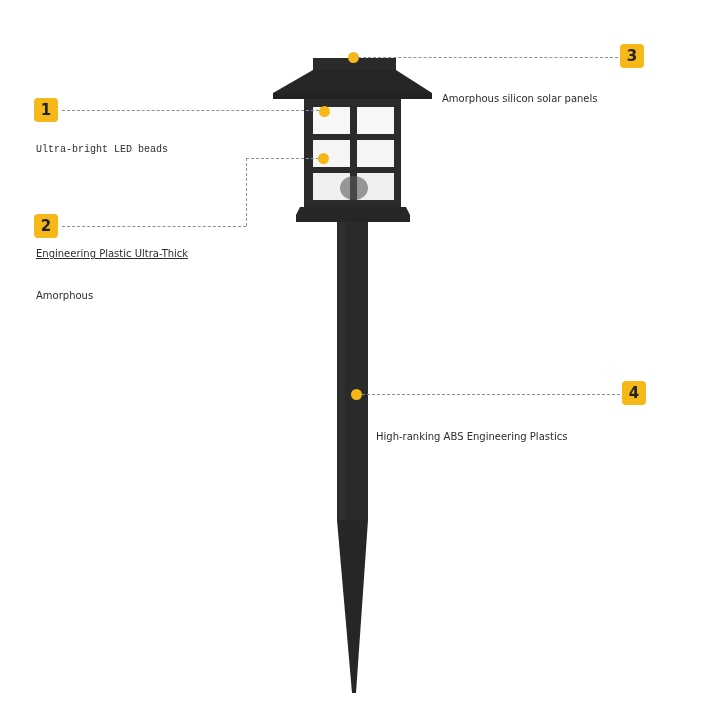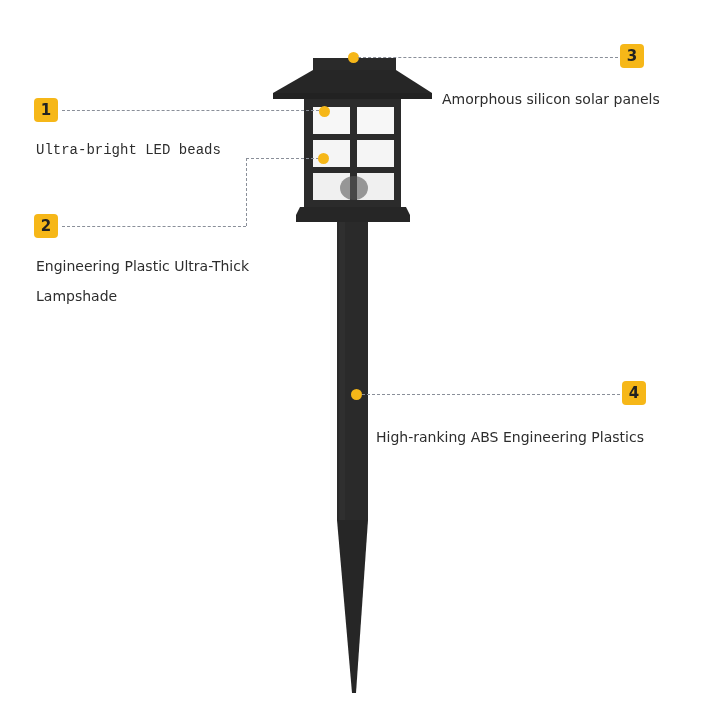--- a/index.html
+++ b/index.html
@@ -1,18 +1,18 @@
 <!DOCTYPE html>
 <html><head>
 <meta charset="utf-8">
 <style>
   html, body { margin:0; padding:0; background:#ffffff; }
   body { width:720px; height:720px; position:relative; overflow:hidden; font-family:"DejaVu Sans", sans-serif; color:#2b2b2b; }
   .badge { position:absolute; width:24px; height:24px; background:#f6b718; border-radius:4px; color:#222; font-size:15px; font-weight:bold; display:flex; align-items:center; justify-content:center; }
-  .label { position:absolute; font-size:14px; color:#2d2d2d; line-height:28px; white-space:nowrap; }
+  .label { position:absolute; font-size:10px; color:#2d2d2d; line-height:28px; white-space:nowrap; }
   .dash { position:absolute; border-top:1.5px dashed #8a8f99; height:0; }
   .vdash { position:absolute; border-left:1.5px dashed #8a8f99; width:0; }
   .dot { position:absolute; width:11px; height:11px; border-radius:50%; background:#f6b718; }
   svg { position:absolute; left:0; top:0; }
 </style>
 </head>
 <body>
 
 <svg width="720" height="720">
 
@@ -42,22 +42,22 @@
 <div class="badge" style="left:34px;top:98px;">1</div>
 <div class="dash" style="left:62px;top:110px;width:262px;"></div>
 <div class="dot" style="left:319px;top:106px;"></div>
 <div class="label" style="left:36px;top:136px;font-family:Liberation Mono, monospace;">Ultra-bright LED beads</div>
 
 <div class="badge" style="left:34px;top:214px;">2</div>
 <div class="dash" style="left:62px;top:226px;width:184px;"></div>
 <div class="vdash" style="left:246px;top:158px;height:68px;"></div>
 <div class="dash" style="left:246px;top:158px;width:78px;"></div>
 <div class="dot" style="left:318px;top:153px;"></div>
-<div class="label" style="left:36px;top:252px;">Engineering Plastic Ultra-Thick</div>
-<div class="label" style="left:36px;top:282px;">Lampshade</div>
+<div class="label" style="left:36px;top:240px;text-decoration:underline;">Engineering Plastic Ultra-Thick</div>
+<div class="label" style="left:36px;top:282px;">Amorphous</div>
 
 <div class="dot" style="left:348px;top:52px;"></div>
 <div class="dash" style="left:358px;top:57px;width:260px;"></div>
 <div class="badge" style="left:620px;top:44px;">3</div>
 <div class="label" style="left:442px;top:85px;">Amorphous silicon solar panels</div>
 
 <div class="dot" style="left:351px;top:389px;"></div>
 <div class="dash" style="left:362px;top:394px;width:258px;"></div>
 <div class="badge" style="left:622px;top:381px;">4</div>
 <div class="label" style="left:376px;top:423px;">High-ranking ABS Engineering Plastics</div>

